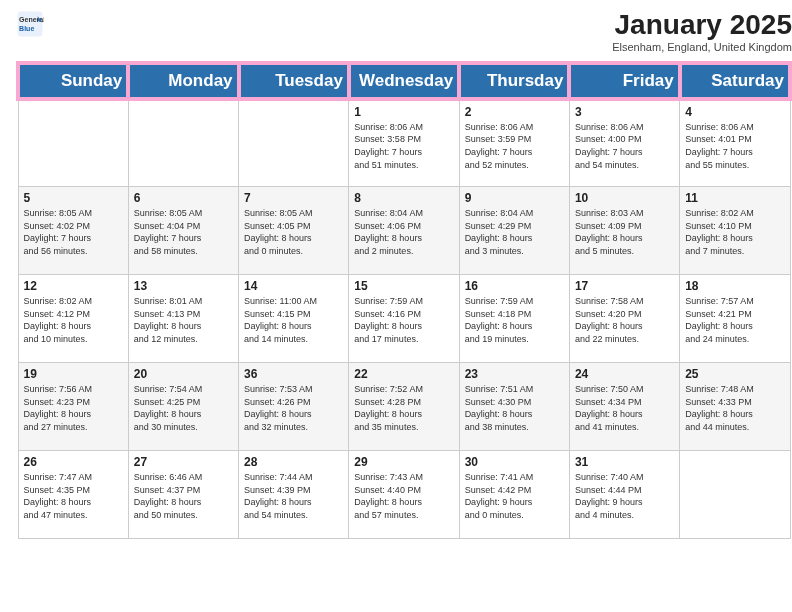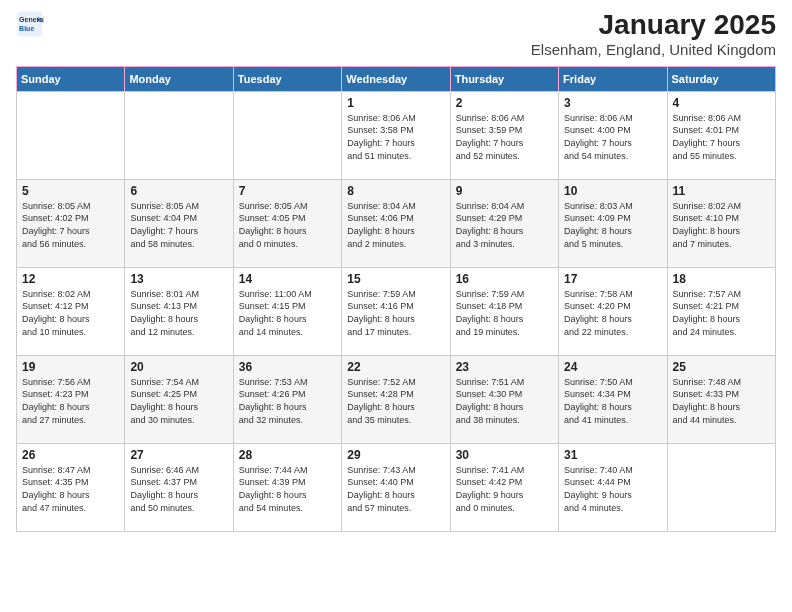--- a/index.html
+++ b/index.html
@@ -7,21 +7,21 @@
       font-family: Arial, sans-serif;
       background: #fff;
       width: 792px;
       min-height: 612px;
       overflow: hidden;
     }
     .page {
       width: 792px;
       min-height: 612px;
       background: #fff;
-      padding: 10px 16px 10px 16px;
+      padding: 10px 0 10px 16px;
     }
     .header {
       display: flex;
       align-items: flex-start;
       justify-content: space-between;
       margin-bottom: 8px;
     }
     .logo {
       display: flex;
       align-items: center;
@@ -34,37 +34,37 @@
     .title-block {
       text-align: right;
     }
     .title-block h1 {
       font-size: 28px;
       font-weight: bold;
       color: #222;
       line-height: 1.1;
     }
     .title-block h2 {
-      font-size: 15px;
+      font-size: 11px;
       font-weight: normal;
       color: #444;
     }
     .calendar {
       width: 100%;
       border-collapse: collapse;
       table-layout: fixed;
     }
     .calendar thead tr th {
       background-color: #2c6fad;
       color: #fff;
-      font-size: 11px;
+      font-size: 17px;
       font-weight: bold;
       padding: 6px 4px;
-      text-align: left;
-      border: 1px solid #f9a8d4;
+      text-align: right;
+      border: 4px solid #f9a8d4;
     }
     .calendar tbody tr td {
       vertical-align: top;
       border: 1px solid #ccc;
       padding: 4px 5px;
       font-size: 9.5px;
       color: #222;
       background: #fff;
       height: 88px;
     }
@@ -300,21 +300,21 @@
             <span class="day-number">25</span>
             <div class="day-info">Sunrise: 7:48 AM</div>
             <div class="day-info">Sunset: 4:33 PM</div>
             <div class="day-info">Daylight: 8 hours</div>
             <div class="day-info">and 44 minutes.</div>
           </td>
         </tr>
         <tr>
           <td>
             <span class="day-number">26</span>
-            <div class="day-info">Sunrise: 8:47 AM</div>
+            <div class="day-info">Sunrise: 7:47 AM</div>
             <div class="day-info">Sunset: 4:35 PM</div>
             <div class="day-info">Daylight: 8 hours</div>
             <div class="day-info">and 47 minutes.</div>
           </td>
           <td>
             <span class="day-number">27</span>
             <div class="day-info">Sunrise: 6:46 AM</div>
             <div class="day-info">Sunset: 4:37 PM</div>
             <div class="day-info">Daylight: 8 hours</div>
             <div class="day-info">and 50 minutes.</div>

